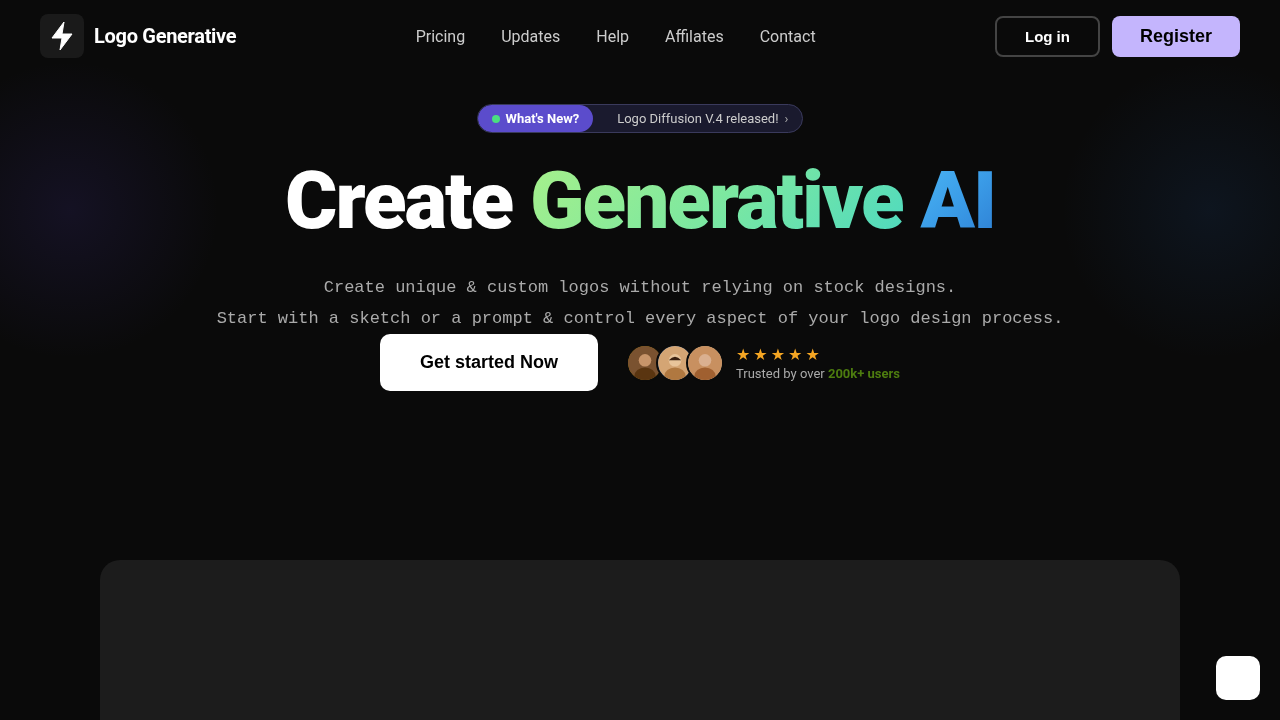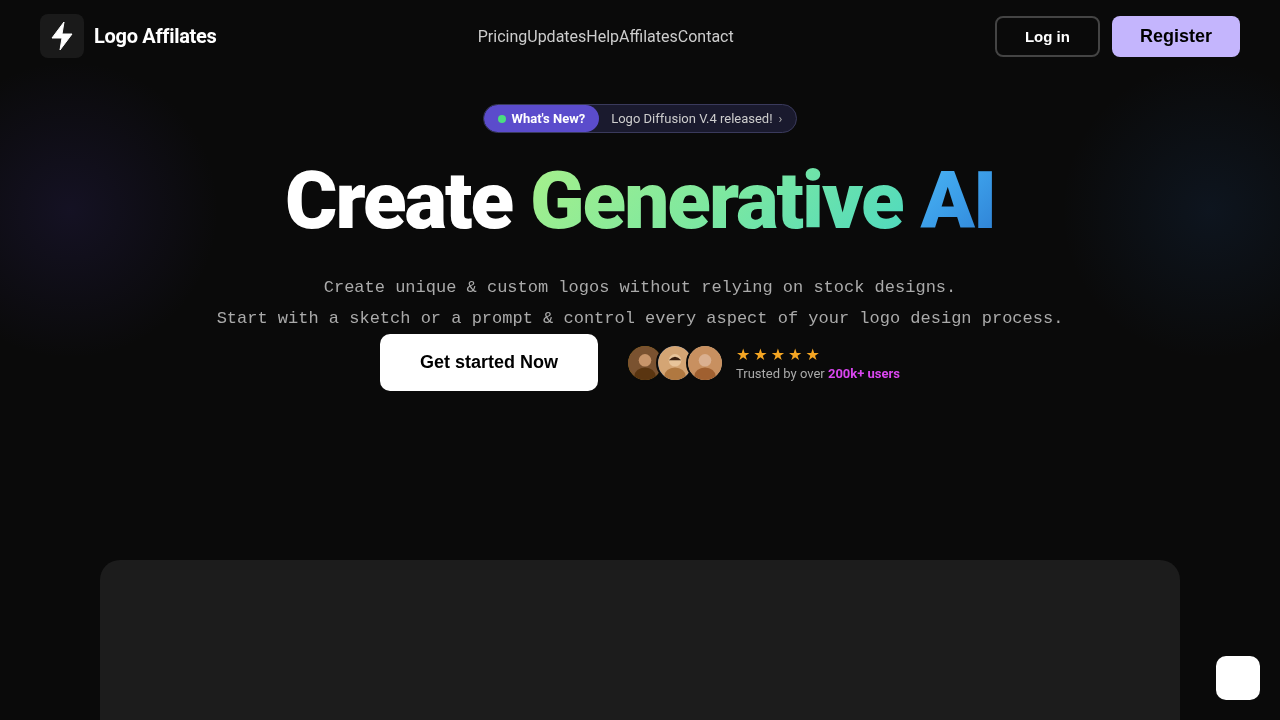--- a/index.html
+++ b/index.html
@@ -43,20 +43,21 @@
     .logo-text {
       font-size: 20px;
       font-weight: 700;
       color: #ffffff;
       letter-spacing: -0.3px;
     }
 
     .nav-links {
       display: flex;
       align-items: center;
+      gap: 36px;
     }
 
     .nav-link {
       color: #cccccc;
       font-size: 16px;
       text-decoration: none;
       cursor: pointer;
     }
 
     .nav-actions {
@@ -122,21 +123,21 @@
 
     .badge-dot {
       width: 8px;
       height: 8px;
       background: #4ade80;
       border-radius: 50%;
       display: inline-block;
     }
 
     .badge-right {
-      padding: 6px 14px 6px 12px;
+      padding: 6px 14px 6px 24px;
       font-size: 13px;
       color: #cccccc;
       display: flex;
       align-items: center;
       gap: 6px;
     }
 
     .badge-arrow {
       color: #aaaaaa;
       font-size: 13px;
@@ -256,21 +257,21 @@
       color: #f5a623;
       font-size: 16px;
     }
 
     .trust-text {
       font-size: 13px;
       color: #aaaaaa;
     }
 
     .trust-text strong {
-      color: #d946ef;
+      color: #4d7c0f;
     }
 
     
     .demo-section {
       position: absolute;
       bottom: 0;
       left: 50%;
       transform: translateX(-50%);
       width: 1080px;
       height: 160px;
@@ -321,21 +322,21 @@
   </style>
 </head>
 <body>
 
 <nav class="navbar">
   <div class="logo-area">
     <svg class="logo-icon" viewBox="0 0 44 44" fill="none" xmlns="http://www.w3.org/2000/svg">
       <rect width="44" height="44" rx="8" fill="#1a1a1a"></rect>
       <path d="M24 8L12 24H22L20 36L32 20H22L24 8Z" fill="white" stroke="white" stroke-width="1"></path>
     </svg>
-    <span class="logo-text">Logo Affilates</span>
+    <span class="logo-text">Logo Generative</span>
   </div>
 
   <div class="nav-links">
     <a class="nav-link">Pricing</a>
     <a class="nav-link">Updates</a>
     <a class="nav-link">Help</a>
     <a class="nav-link">Affilates</a>
     <a class="nav-link">Contact</a>
   </div>
 

